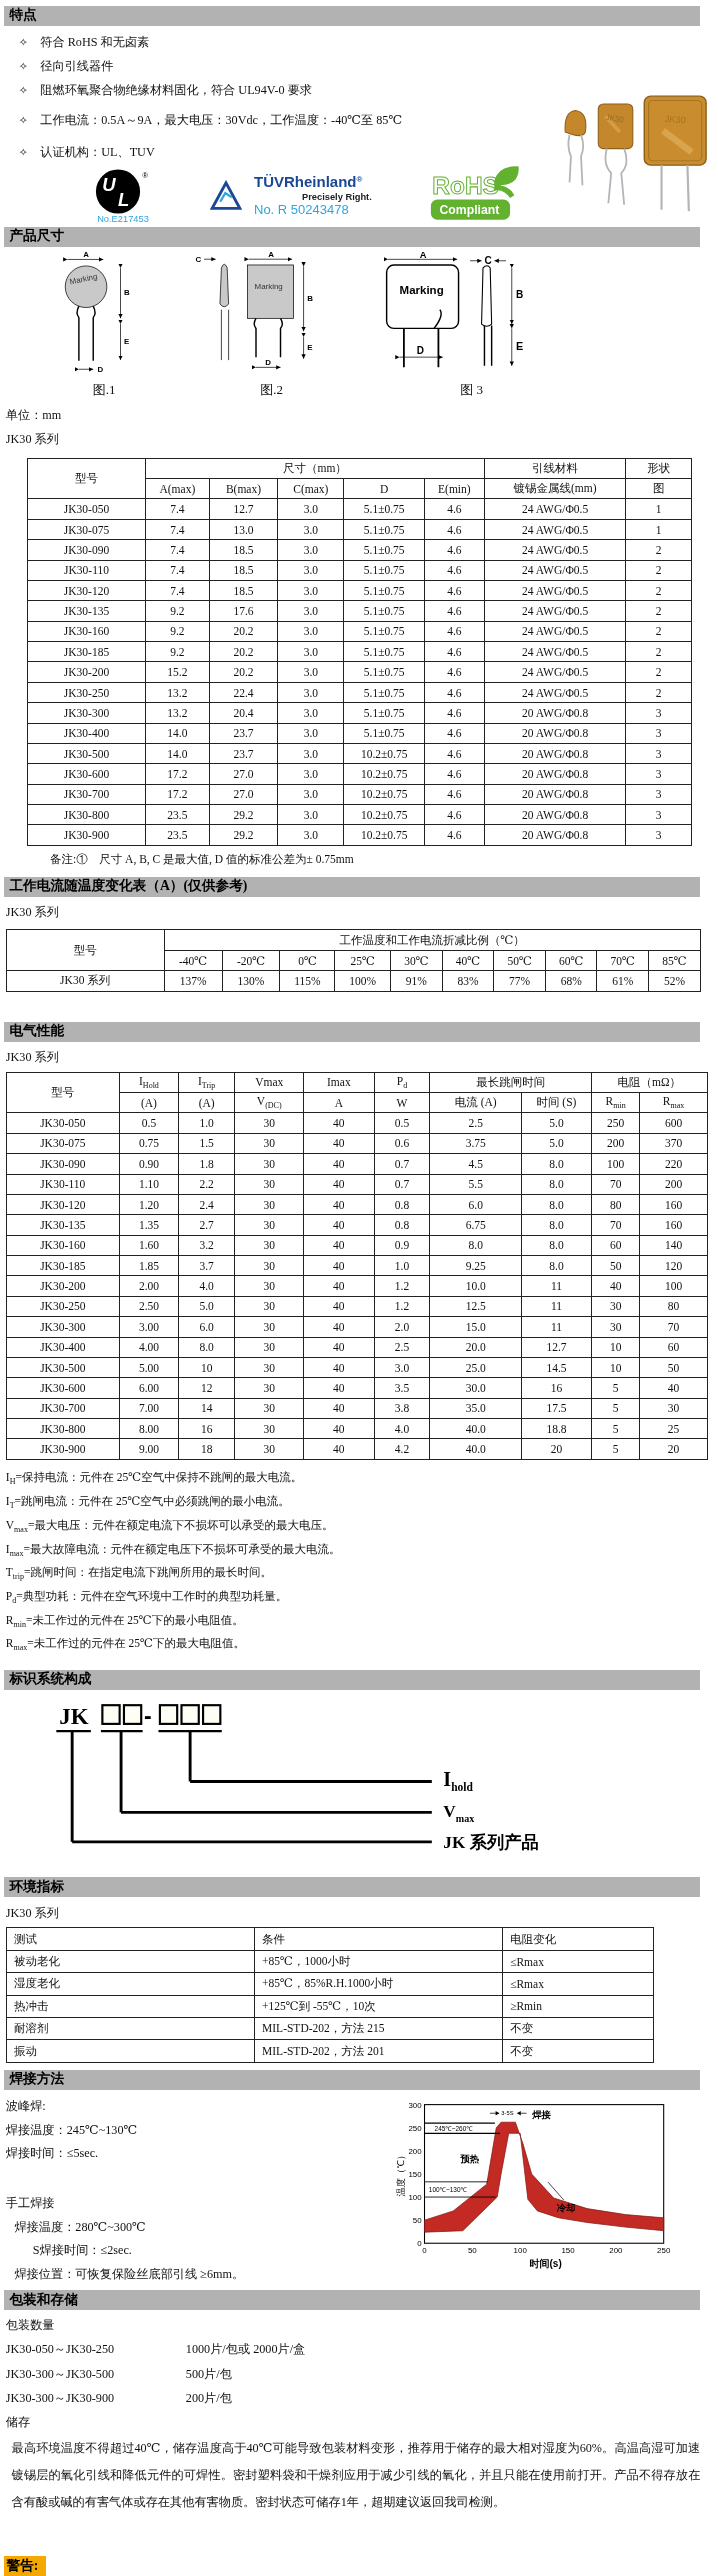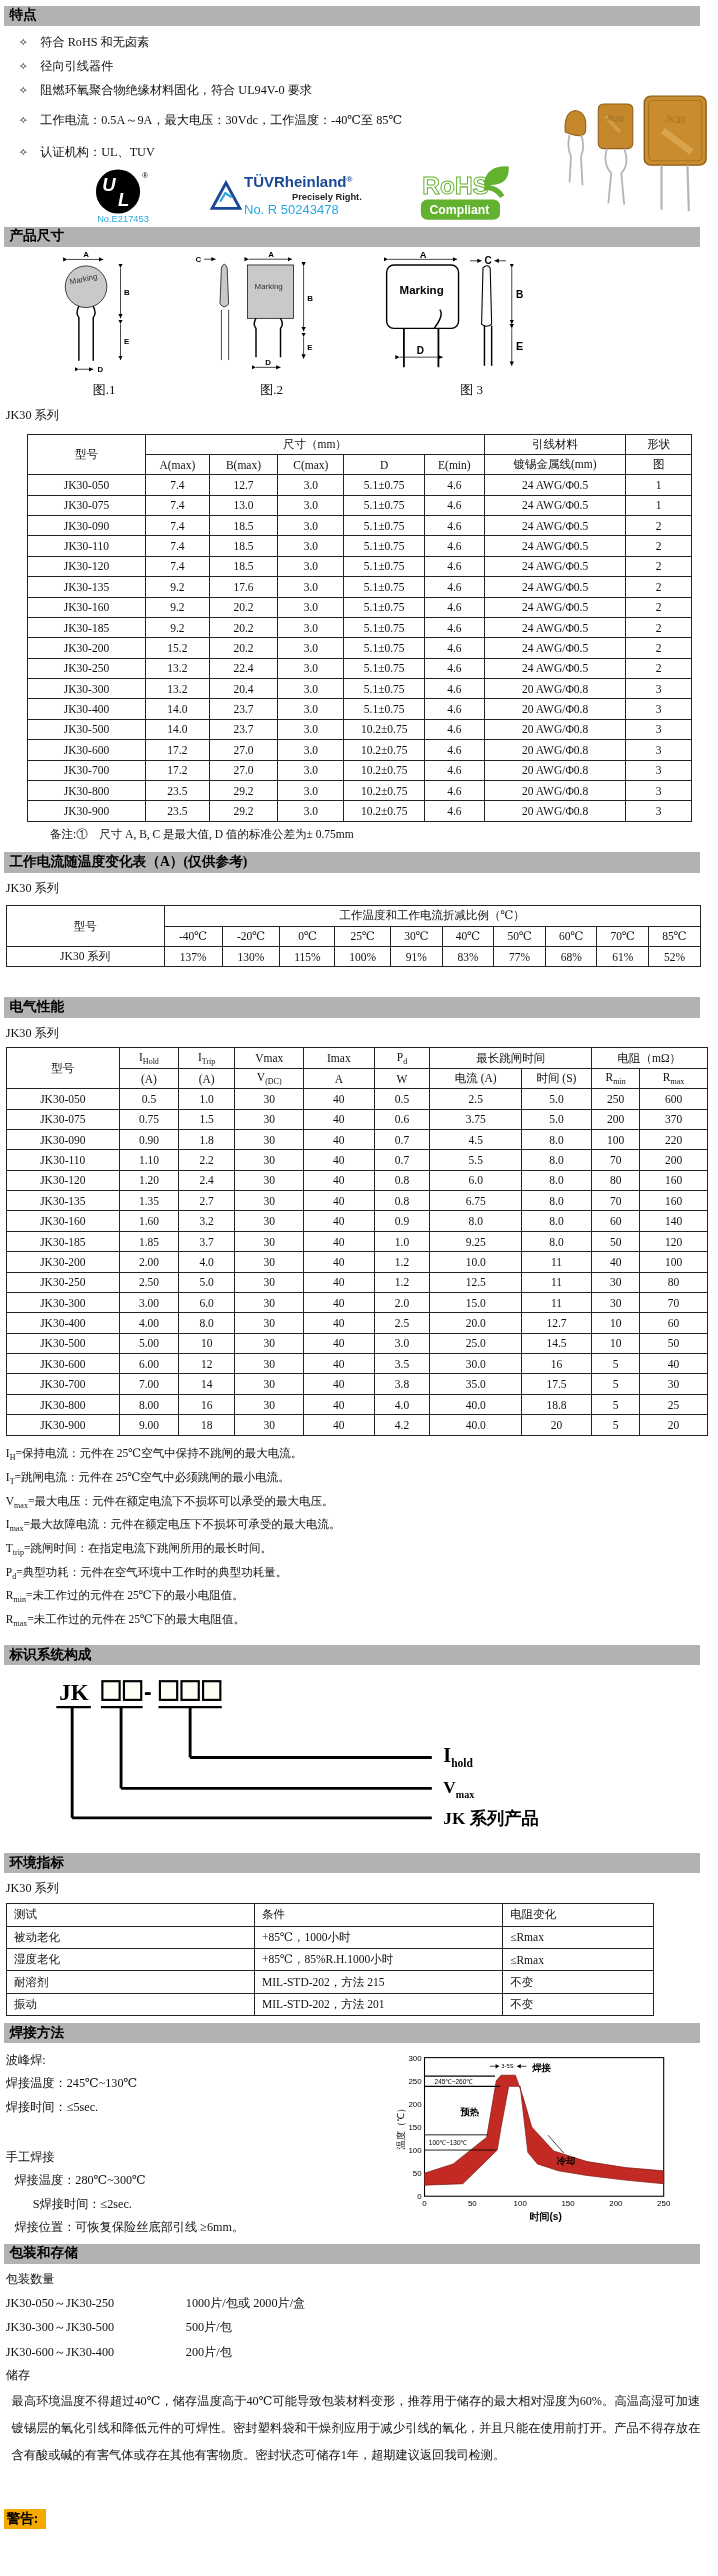--- a/index.html
+++ b/index.html
@@ -9,21 +9,21 @@
   
   .feat{margin:7.2px 0 0 18.7px;}
   .feat .li{display:flex;align-items:flex-start;font-size:12.2px;line-height:16px;margin-top:8px;max-width:532px;}
   .feat .li:nth-child(4){margin-top:14.4px;}
   .feat .li:nth-child(5){margin-top:16px;}
   .feat .mk{width:21.6px;flex:0 0 21.6px;font-size:10.8px;color:#222;}
   
   .photo{position:absolute;left:555px;top:30px;width:157px;height:184px;background:#fff;}
   
   .logos{display:flex;align-items:center;gap:56px;margin:4.3px 0 0 92px;height:62px;}
-  .tuv{display:flex;align-items:center;gap:2px;}
+  .tuv{display:flex;align-items:center;gap:12px;}
   .tuv-text{line-height:1.1;}
   .tuv-brand{font-family:"Liberation Sans",sans-serif;font-weight:bold;font-size:15px;color:#1b4796;}
   .tuv-tag{font-family:"Liberation Sans",sans-serif;font-weight:bold;font-size:9.3px;color:#222;margin-top:1.4px;padding-left:48px;}
   .tuv-no{font-family:"Liberation Sans",sans-serif;font-size:13px;color:#2aa7df;margin-top:1.4px;}
   .ul-wrap{text-align:center;}
   .ul-no{font-family:"Liberation Sans",sans-serif;font-size:9.3px;color:#2aa7df;margin-top:-2.9px;}
   
   .figs{margin:5.8px 0 0 43px;display:flex;gap:29px;align-items:flex-end;}
   .figblock{text-align:center;}
   .figcap{font-size:13px;margin-top:2.9px;}
@@ -222,20 +222,21 @@
         <line x1="158" y1="102" x2="158" y2="158" stroke="#000" stroke-width="2"></line>
         <line x1="186" y1="22" x2="186" y2="100" stroke="#000" marker-start="url(#ar3)" marker-end="url(#ar3)"></line>
         <text x="192" y="64" font-size="14" font-weight="bold">B</text>
         <line x1="186" y1="106" x2="186" y2="158" stroke="#000" marker-start="url(#ar3)" marker-end="url(#ar3)"></line>
         <text x="192" y="136" font-size="15" font-weight="bold">E</text>
       </svg>
       <div class="figcap">图 3</div>
     </div>
   </div>
 
+  <div class="plain-line">单位：mm</div>
   <div class="plain-line">JK30 系列</div>
 
   <table class="dimtable">
     <thead>
       <tr>
         <th rowspan="2" style="width:124px;">型号</th>
         <th colspan="5">尺寸（mm）</th>
         <th style="width:151px;">引线材料</th>
         <th style="width:66px;">形状</th>
       </tr>
@@ -750,20 +751,25 @@
           <td>被动老化</td>
           <td>+85℃，1000小时</td>
           <td>≤Rmax</td>
         </tr>
         <tr>
           <td>湿度老化</td>
           <td>+85℃，85%R.H.1000小时</td>
           <td>≤Rmax</td>
         </tr>
         <tr>
+          <td>热冲击</td>
+          <td>+125℃到 -55℃，10次</td>
+          <td>≥Rmin</td>
+        </tr>
+        <tr>
           <td>耐溶剂</td>
           <td>MIL-STD-202，方法 215</td>
           <td>不变</td>
         </tr>
         <tr>
           <td>振动</td>
           <td>MIL-STD-202，方法 201</td>
           <td>不变</td>
         </tr>
       </tbody>
@@ -833,21 +839,21 @@
       <div class="pack-title">包装数量</div>
       <div class="pack-item">
         <span class="rng">JK30-050～JK30-250</span>
         <span>1000片/包或 2000片/盒</span>
       </div>
       <div class="pack-item">
         <span class="rng">JK30-300～JK30-500</span>
         <span>500片/包</span>
       </div>
       <div class="pack-item">
-        <span class="rng">JK30-600～JK30-400</span>
+        <span class="rng">JK30-300～JK30-900</span>
         <span>200片/包</span>
       </div>
       <div class="pack-title">储存</div>
       <div class="storage">最高环境温度不得超过40℃，储存温度高于40℃可能导致包装材料变形，推荐用于储存的最大相对湿度为60%。高温高湿可加速镀锡层的氧化引线和降低元件的可焊性。密封塑料袋和干燥剂应用于减少引线的氧化，并且只能在使用前打开。产品不得存放在含有酸或碱的有害气体或存在其他有害物质。密封状态可储存1年，超期建议返回我司检测。</div>
     </div>
   </div>
 
   <div class="warnblock">
     <span class="warn-label">警告:</span>
     

